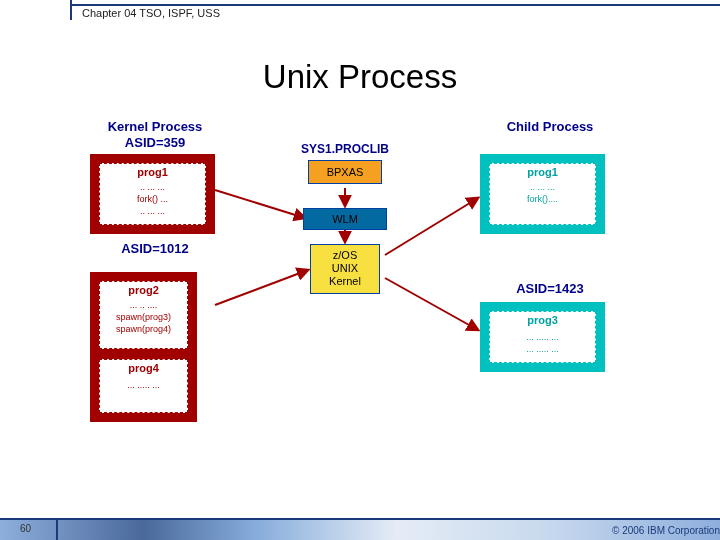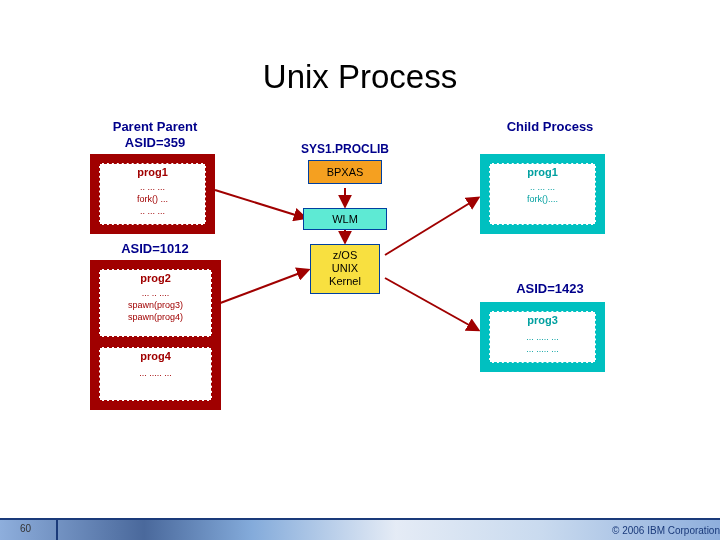--- a/index.html
+++ b/index.html
@@ -33,37 +33,42 @@
 
   
   .pbox, .pbox2 { position:absolute; border:3px solid #a00000; background:#a00000; }
   .pbox .inner, .pbox2 .inner { position:absolute; inset:6px; background:#fff; border:1px dashed #a00000; }
   .plabel { position:absolute; font-size:11px; color:#a00000; font-weight:bold; text-align:center; width:100%; }
   .pcode  { position:absolute; font-size:9px; color:#a00000; width:100%; text-align:center; line-height:1.3; }
 
   
   .sysbox { position:absolute; border:1px solid #0040a0; text-align:center; font-size:11px; color:#000; }
   .sys-orange { background:#f5a020; }
-  .sys-white  { background:#5eead4; }
+  .sys-white  { background:#0369a1; }
   .sys-yellow { background:#f8e040; }
   .sys-head { position:absolute; font-size:12px; color:#00008b; font-weight:bold; text-align:center; }
 
   
   .cbox { position:absolute; border:3px solid #00c0c0; background:#00c0c0; }
   .cbox .inner { position:absolute; inset:6px; background:#fff; border:1px dashed #00c0c0; }
   .clabel { position:absolute; font-size:11px; color:#00a0a0; font-weight:bold; text-align:center; width:100%; }
   .ccode  { position:absolute; font-size:9px; color:#00a0a0; width:100%; text-align:center; line-height:1.3; }
 
   svg.arrows { position:absolute; inset:0; width:100%; height:100%; }
 </style>
 </head>
 <body>
 
 <div class="slide">
 
+  <div class="hdr">
+    <div class="hdr-rule"></div>
+    <div class="vtick-top"></div>
+    <div class="chapter">Chapter 04 TSO, ISPF, USS</div>
+  </div>
 
   <div class="title">Unix Process</div>
 
   <div class="diag">
 
     <svg class="arrows" viewBox="0 0 560 330">
       <defs>
         <marker id="ah-red" viewBox="0 0 10 10" refX="8" refY="5" markerWidth="7" markerHeight="7" orient="auto">
             <path d="M0 0 L10 5 L0 10 Z" fill="#a00000"></path>
           </marker>
@@ -75,35 +80,35 @@
 
       <line x1="265" y1="68" x2="265" y2="86" stroke="#a00000" stroke-width="2" marker-end="url(#ah-red)"></line>
 
       <line x1="265" y1="110" x2="265" y2="122" stroke="#a00000" stroke-width="2" marker-end="url(#ah-red)"></line>
 
       <line x1="305" y1="135" x2="398" y2="78" stroke="#a00000" stroke-width="2" marker-end="url(#ah-red)"></line>
 
       <line x1="305" y1="158" x2="398" y2="210" stroke="#a00000" stroke-width="2" marker-end="url(#ah-red)"></line>
     </svg>
 
-    <div class="lbl navy" style="left:10px; top:0; width:130px;">Parent Parent</div>
+    <div class="lbl navy" style="left:10px; top:0; width:130px;">Kernel Process</div>
     <div class="lbl navy" style="left:10px; top:16px; width:130px;">ASID=359</div>
 
     <div class="pbox" style="left:10px; top:34px; width:125px; height:80px;">
       <div class="inner">
         <div class="plabel" style="top:2px;">prog1</div>
         <div class="pcode" style="top:18px;">.. ... ...</div>
         <div class="pcode" style="top:30px;">fork() ...</div>
         <div class="pcode" style="top:42px;">.. ... ...</div>
       </div>
     </div>
 
     <div class="lbl navy" style="left:10px; top:122px; width:130px;">ASID=1012</div>
 
-    <div class="pbox2" style="left:10px; top:140px; width:131px; height:150px;">
+    <div class="pbox2" style="left:10px; top:152px; width:107px; height:150px;">
       <div class="inner" style="bottom:70px;">
         <div class="plabel" style="top:2px;">prog2</div>
         <div class="pcode" style="top:18px;">... .. ....</div>
         <div class="pcode" style="top:30px;">spawn(prog3)</div>
         <div class="pcode" style="top:42px;">spawn(prog4)</div>
       </div>
       <div class="inner" style="top:84px;">
         <div class="plabel" style="top:2px;">prog4</div>
         <div class="pcode" style="top:20px;">... ..... ...</div>
       </div>

